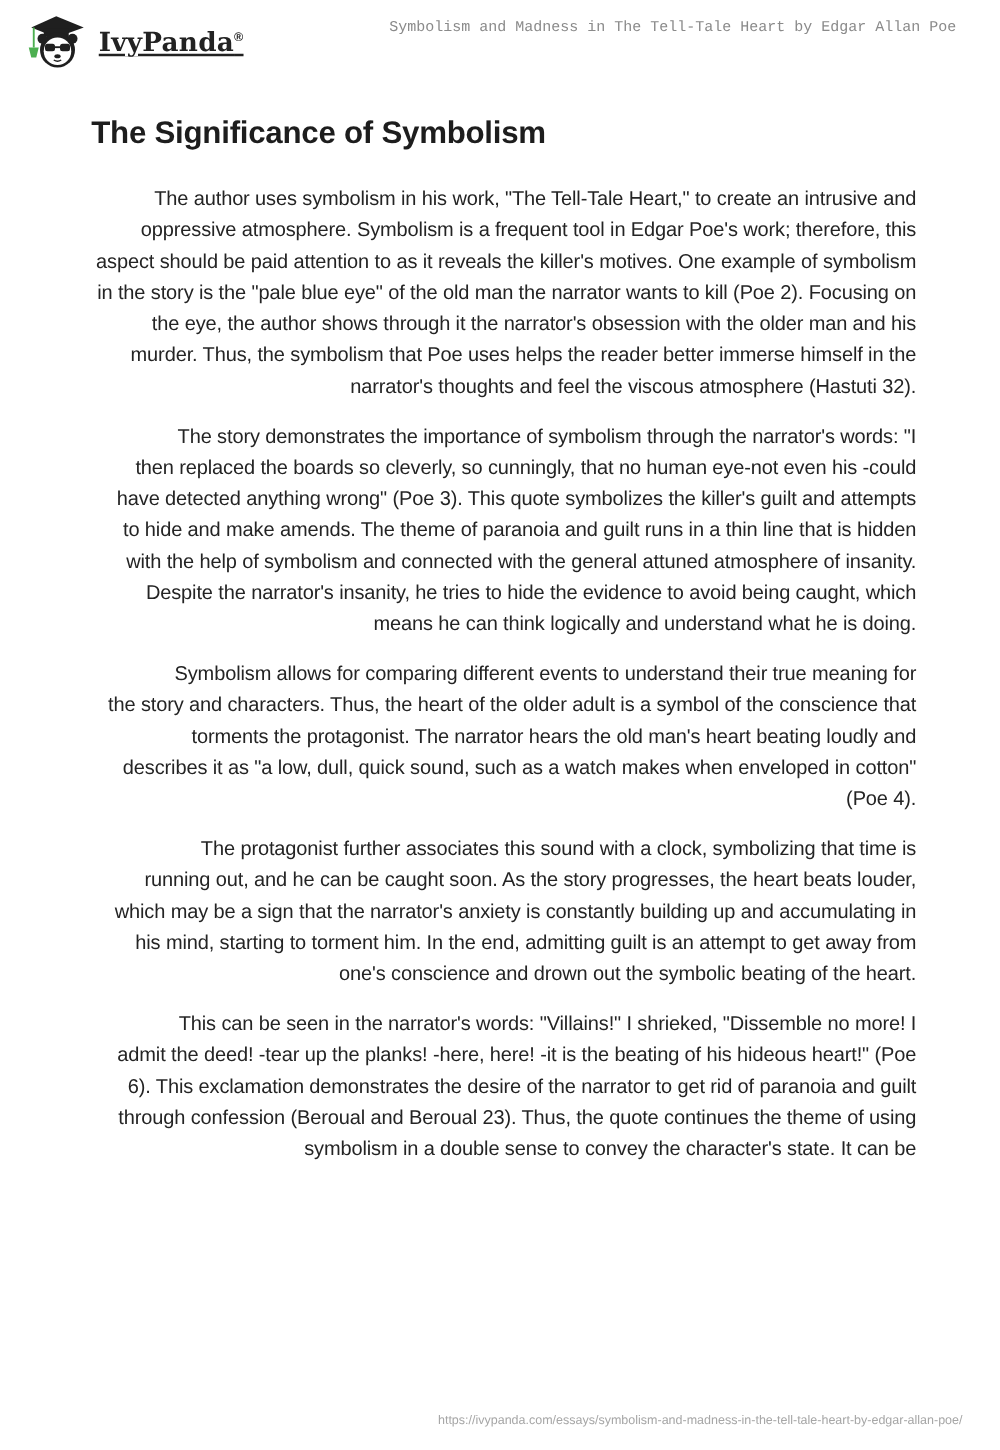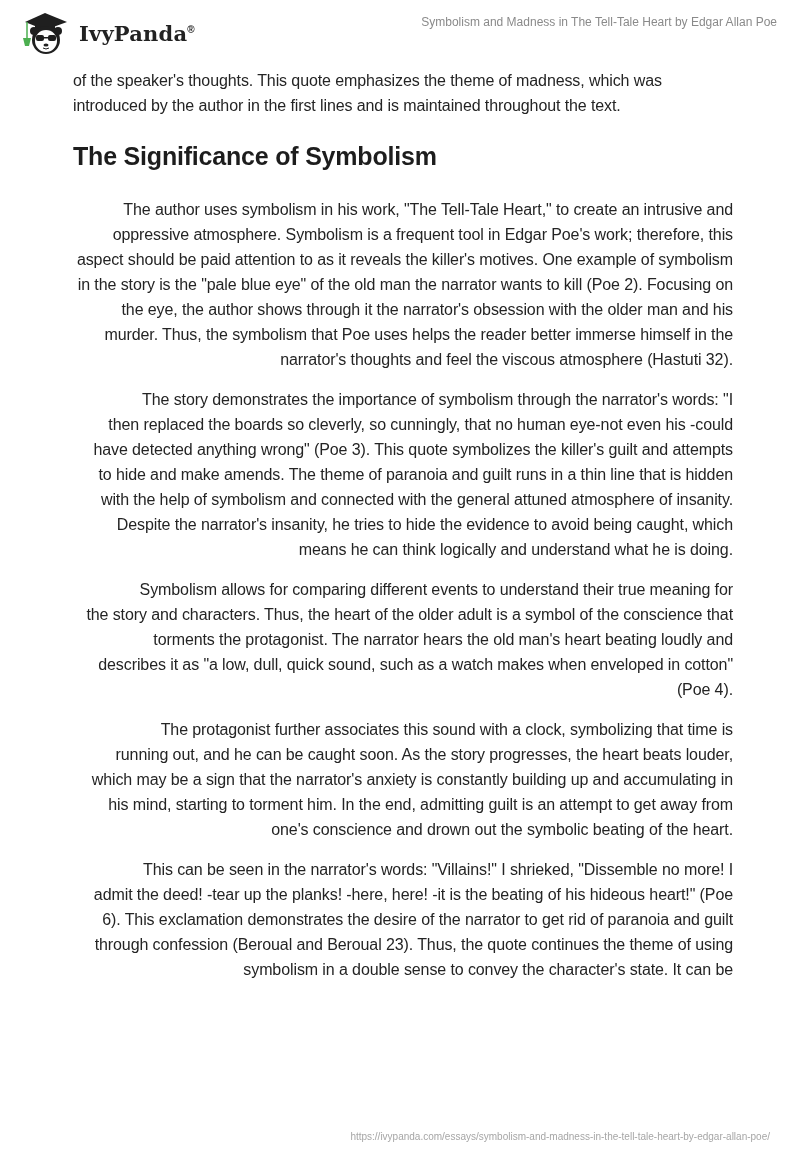--- a/index.html
+++ b/index.html
@@ -1,22 +1,22 @@
 <!DOCTYPE html>
 <html><head>
   <meta charset="utf-8">
   <style>
     html, body { margin: 0; padding: 0; background: #ffffff; }
     body { width: 800px; height: 1160px; position: relative; overflow: hidden; font-family: "Liberation Sans", sans-serif; color: #222; }
     .header { position: absolute; left: 0; top: 0; width: 800px; height: 60px; }
     .logo { position: absolute; left: 17px; top: 10px; display: flex; align-items: center; }
     .logo-icon { width: 56px; height: 46px; }
-    .logo-text { font-family: "DejaVu Serif", serif; font-weight: bold; font-size: 21px; color: #222; margin-left: 6px; letter-spacing: 0.2px; }
+    .logo-text { font-family: "DejaVu Serif", serif; font-weight: bold; font-size: 21px; color: #222; margin-left: 6px; letter-spacing: 0.2px; text-decoration: underline; }
     .logo-reg { font-size: 10px; vertical-align: super; font-family: "Liberation Sans", sans-serif; font-weight: bold; }
-    .doc-title { position: absolute; right: 23px; top: 15px; font-size: 12px; color: #8a8a8a; }
+    .doc-title { position: absolute; right: 35px; top: 15px; font-size: 12px; color: #8a8a8a; font-family: Liberation Mono, monospace; }
     .content { position: absolute; left: 73px; top: 68px; width: 660px; }
     p { margin: 0; font-size: 16px; line-height: 25px; color: #242424; letter-spacing: -0.1px; }
     p.indent { text-indent: 29px; text-align: right; }
     .para-gap { margin-top: 15px; margin-left: 13px; }
     h2 { margin: 21px 0 24px 0; font-size: 25px; font-weight: bold; color: #1d1d1d; letter-spacing: -0.2px; line-height: 34px; }
     .footer-url { position: absolute; right: 30px; top: 1131px; font-size: 10px; color: #a6a6a6; }
   </style>
 </head>
 <body>
 
@@ -42,21 +42,20 @@
 
       <ellipse cx="29" cy="35" rx="2.5" ry="1.6" fill="#1f1f1f"></ellipse>
       <path d="M26 38 Q29 40 32 38" stroke="#1f1f1f" stroke-width="1" fill="none"></path>
     </svg>
     <span class="logo-text"><span>IvyPanda</span><span class="logo-reg">®</span></span>
   </div>
   <div class="doc-title">Symbolism and Madness in The Tell-Tale Heart by Edgar Allan Poe</div>
 </div>
 
 <div class="content">
-  <p>of the speaker's thoughts. This quote emphasizes the theme of madness, which was introduced by the author in the first lines and is maintained throughout the text.</p>
   <h2>The Significance of Symbolism</h2>
   <p class="indent">The author uses symbolism in his work, "The Tell-Tale Heart," to create an intrusive and oppressive atmosphere. Symbolism is a frequent tool in Edgar Poe's work; therefore, this aspect should be paid attention to as it reveals the killer's motives. One example of symbolism in the story is the "pale blue eye" of the old man the narrator wants to kill (Poe 2). Focusing on the eye, the author shows through it the narrator's obsession with the older man and his murder. Thus, the symbolism that Poe uses helps the reader better immerse himself in the narrator's thoughts and feel the viscous atmosphere (Hastuti 32).</p>
   <p class="indent para-gap">The story demonstrates the importance of symbolism through the narrator's words: "I then replaced the boards so cleverly, so cunningly, that no human eye-not even his -could have detected anything wrong" (Poe 3). This quote symbolizes the killer's guilt and attempts to hide and make amends. The theme of paranoia and guilt runs in a thin line that is hidden with the help of symbolism and connected with the general attuned atmosphere of insanity. Despite the narrator's insanity, he tries to hide the evidence to avoid being caught, which means he can think logically and understand what he is doing.</p>
   <p class="indent para-gap">Symbolism allows for comparing different events to understand their true meaning for the story and characters. Thus, the heart of the older adult is a symbol of the conscience that torments the protagonist. The narrator hears the old man's heart beating loudly and describes it as "a low, dull, quick sound, such as a watch makes when enveloped in cotton" (Poe 4).</p>
   <p class="indent para-gap">The protagonist further associates this sound with a clock, symbolizing that time is running out, and he can be caught soon. As the story progresses, the heart beats louder, which may be a sign that the narrator's anxiety is constantly building up and accumulating in his mind, starting to torment him. In the end, admitting guilt is an attempt to get away from one's conscience and drown out the symbolic beating of the heart.</p>
   <p class="indent para-gap">This can be seen in the narrator's words: "Villains!" I shrieked, "Dissemble no more! I admit the deed! -tear up the planks! -here, here! -it is the beating of his hideous heart!" (Poe 6). This exclamation demonstrates the desire of the narrator to get rid of paranoia and guilt through confession (Beroual and Beroual 23). Thus, the quote continues the theme of using symbolism in a double sense to convey the character's state. It can be</p>
 </div>
 
 <div class="footer-url">https://ivypanda.com/essays/symbolism-and-madness-in-the-tell-tale-heart-by-edgar-allan-poe/</div>
 

